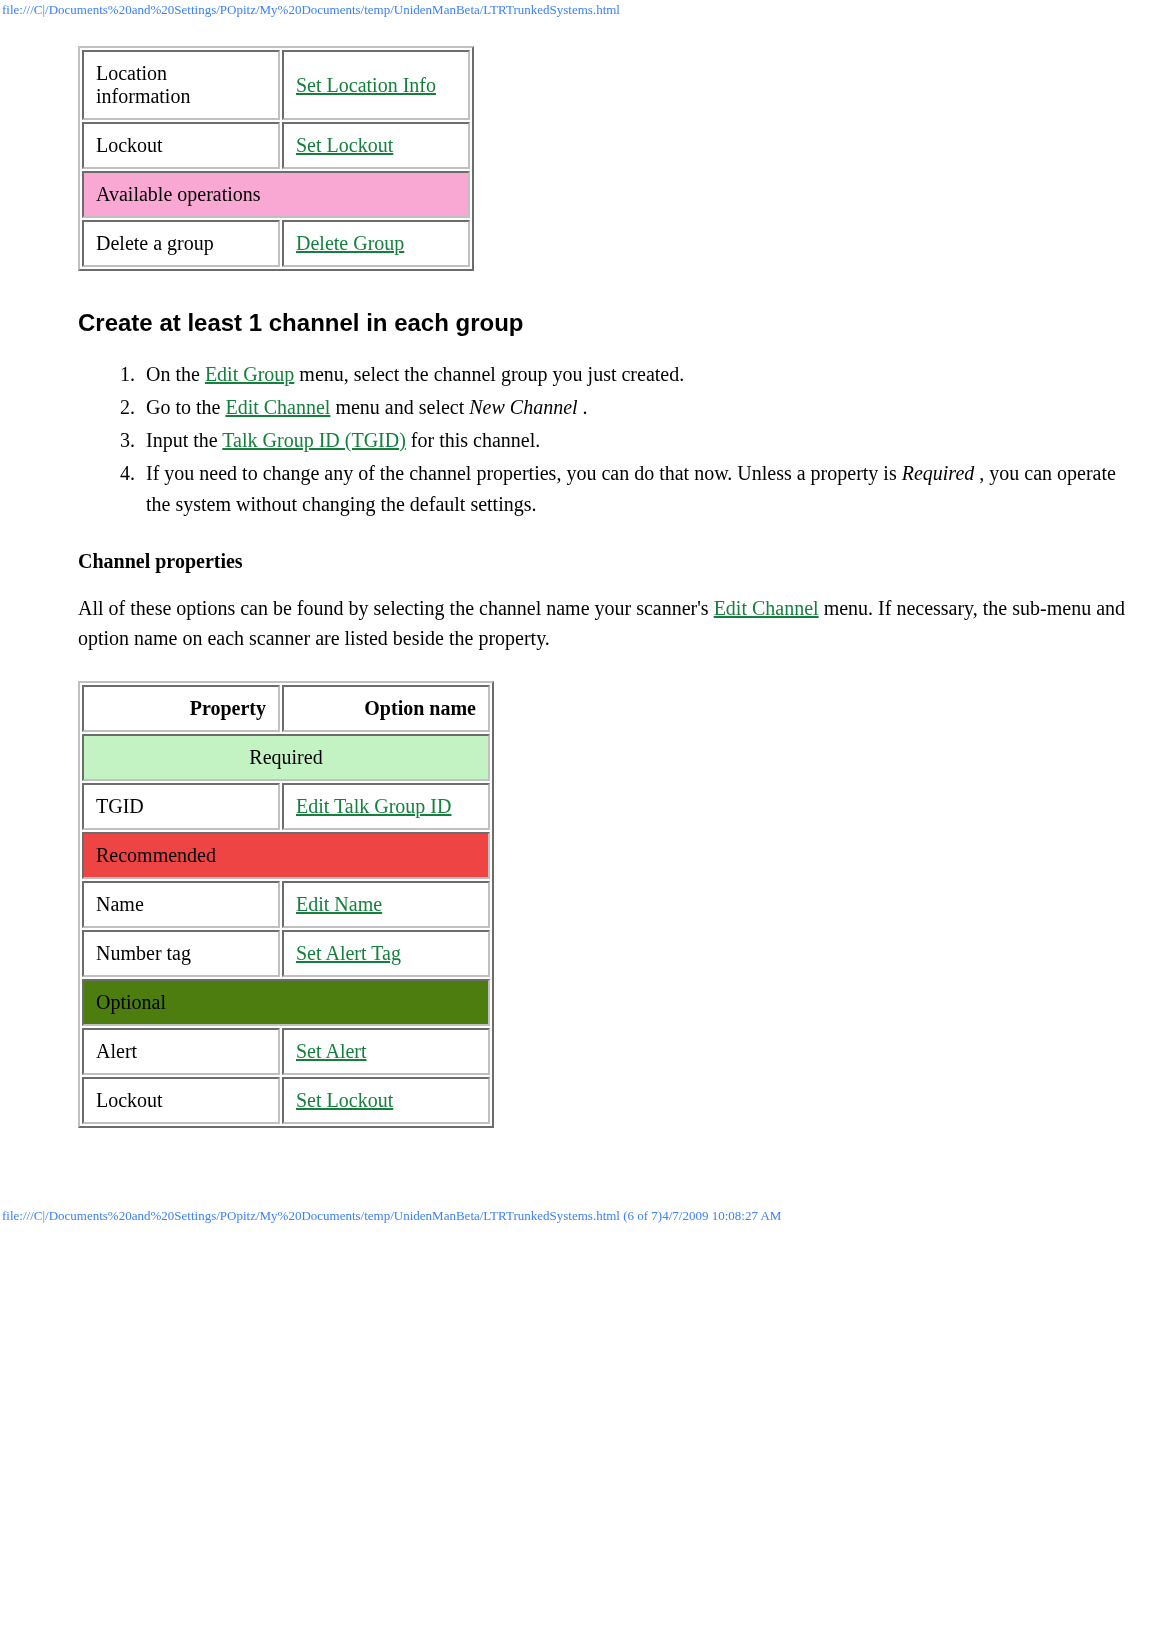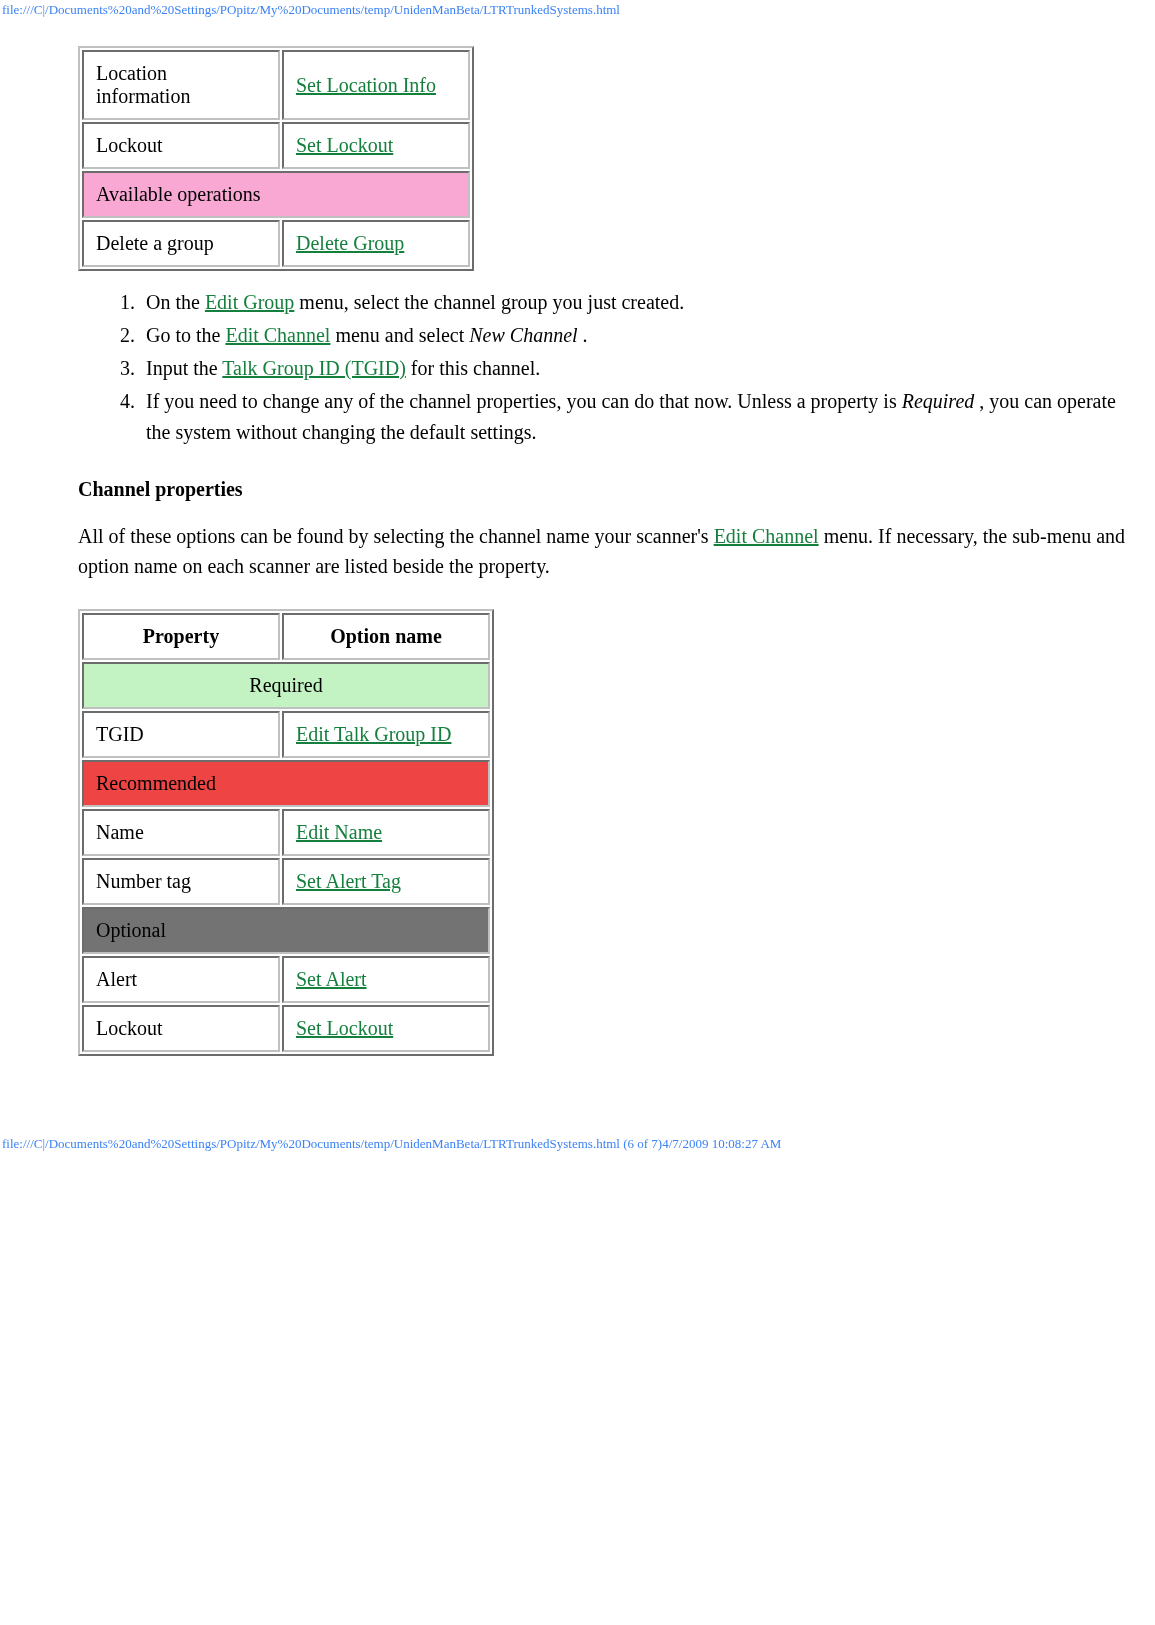--- a/index.html
+++ b/index.html
@@ -34,41 +34,41 @@
   }
   table.props td, table.props th {
     border: 2px inset #c0c0c0;
     padding: 10px 12px;
     text-align: left;
     font-weight: normal;
     vertical-align: middle;
   }
   table.props th {
     font-weight: bold;
-    text-align: center;
+    text-align: right;
   }
   .col-prop { width: 170px; }
   .col-option { width: 160px; }
   .section-violet {
     background: #f9a8d4;
     font-weight: bold;
     text-align: center;
   }
   .section-green {
     background: #c3f2c3;
     font-weight: bold;
     text-align: center !important;
   }
   .section-orange {
     background: #ef4444;
     font-weight: bold;
     text-align: center;
   }
   .section-pink {
-    background: #737373;
+    background: #4d7c0f;
     font-weight: bold;
     text-align: center;
   }
   a.link {
     color: #15803d;
   }
   h2.heading {
     font-family: Arial, Helvetica, sans-serif;
     font-weight: bold;
     font-size: 24px;
@@ -125,20 +125,21 @@
     </tr>
     <tr>
       <td class="col-prop">Delete a group</td>
       <td class="col-option">
         <a href="#" class="link">Delete Group</a>
       </td>
     </tr>
   </tbody>
     </table>
 
+  <h2 class="heading">Create at least 1 channel in each group</h2>
 
 
   <ol class="steps">
     <li>
       <span>On the </span><a href="#" class="link">Edit Group</a><span> menu, select the channel group you just created.</span>
     </li>
     <li>
       <span>Go to the </span><a href="#" class="link">Edit Channel</a><span> menu and select </span><em>New Channel </em><span>.</span>
     </li>
     <li>

